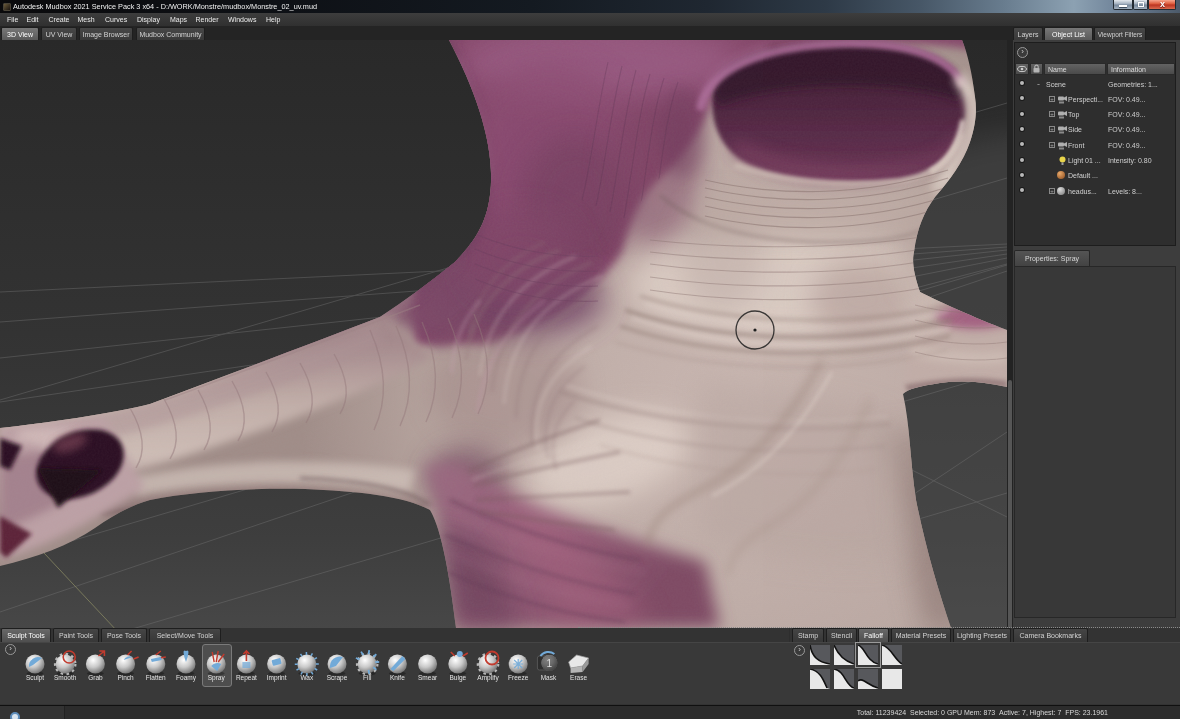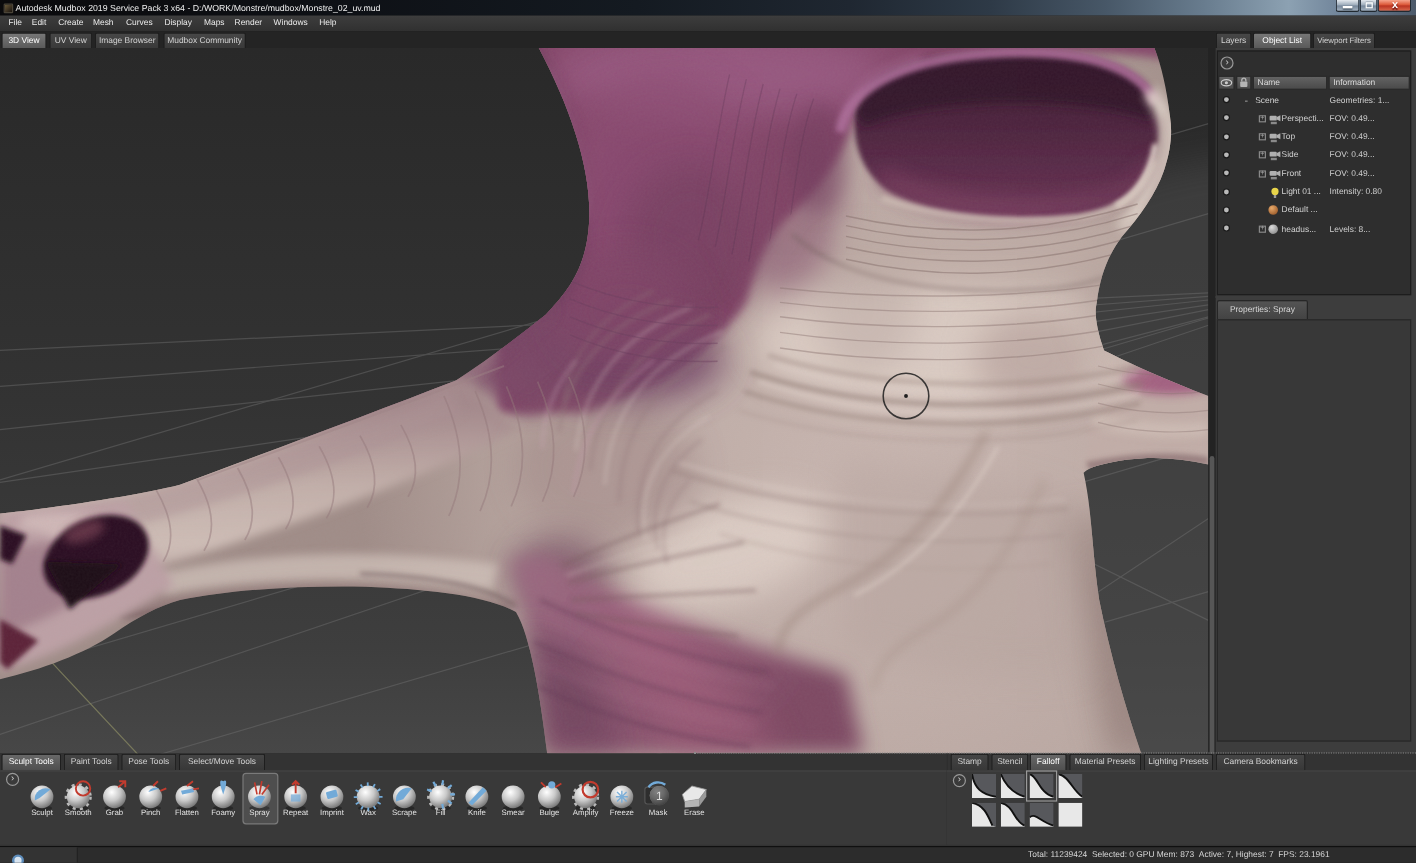--- a/index.html
+++ b/index.html
@@ -50,21 +50,21 @@
   
   #statusbar{left:0;top:705px;width:1180px;height:14px;background:#2c2c2c;border-top:1px solid #101010;}
   #statusbox{left:0px;top:706px;width:64px;height:13px;background:#333;border-right:1px solid #222;}
   #statustx{right:72px;top:706px;color:#d8d8d8;font-size:7px;line-height:13px;white-space:nowrap;}
 </style>
 </head>
 <body>
 
 <div class="abs" id="titlebar"></div>
 <div class="abs" style="left:3px;top:3px;width:8px;height:8px;background:linear-gradient(135deg,#6a5a3a,#1a1410);border-radius:1px;border:1px solid #4a4438;box-sizing:border-box;"></div>
-<div class="abs" id="titletx">Autodesk Mudbox 2019 Service Pack 3 x64 - D:/WORK/Monstre/mudbox/Monstre_02_uv.mud</div>
+<div class="abs" id="titletx">Autodesk Mudbox 2021 Service Pack 3 x64 - D:/WORK/Monstre/mudbox/Monstre_02_uv.mud</div>
 <div class="abs winbtn" style="left:1113px;width:20px;background:linear-gradient(#e4e9ee,#9fadbc 45%,#76879a 55%,#a5b3c1);border-radius:0 0 2px 2px;">
   <div class="abs" style="left:5px;top:5px;width:8px;height:2px;background:#fff;box-shadow:0 1px 1px #345;"></div>
   </div>
 <div class="abs winbtn" style="left:1133px;width:15px;background:linear-gradient(#e4e9ee,#9fadbc 45%,#76879a 55%,#a5b3c1);border-radius:0 0 2px 2px;">
   <div class="abs" style="left:3.5px;top:2px;width:6px;height:5px;border:1.5px solid #fff;box-sizing:border-box;box-shadow:0 0 1px #345;"></div>
   </div>
 <div class="abs winbtn" style="left:1148px;width:28px;background:linear-gradient(#f6a58d,#dd5c3d 42%,#bb3421 55%,#d96a4e);border-radius:0 0 2px 2px;">
   <div class="abs" style="left:11px;top:-1px;color:#fff;font-size:9px;font-weight:bold;text-shadow:0 1px 1px #611;">x</div>
   </div>
 

